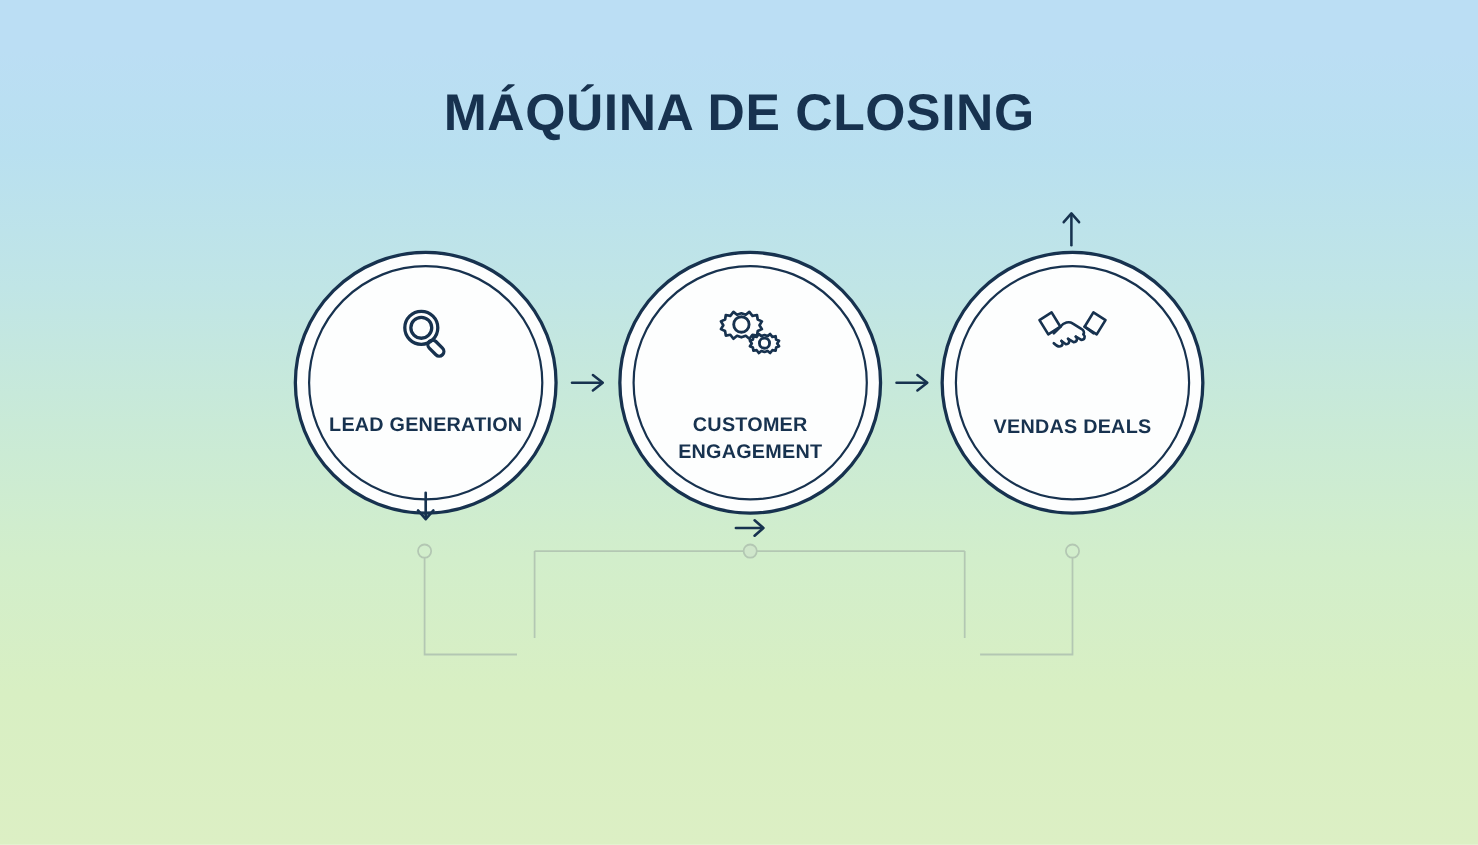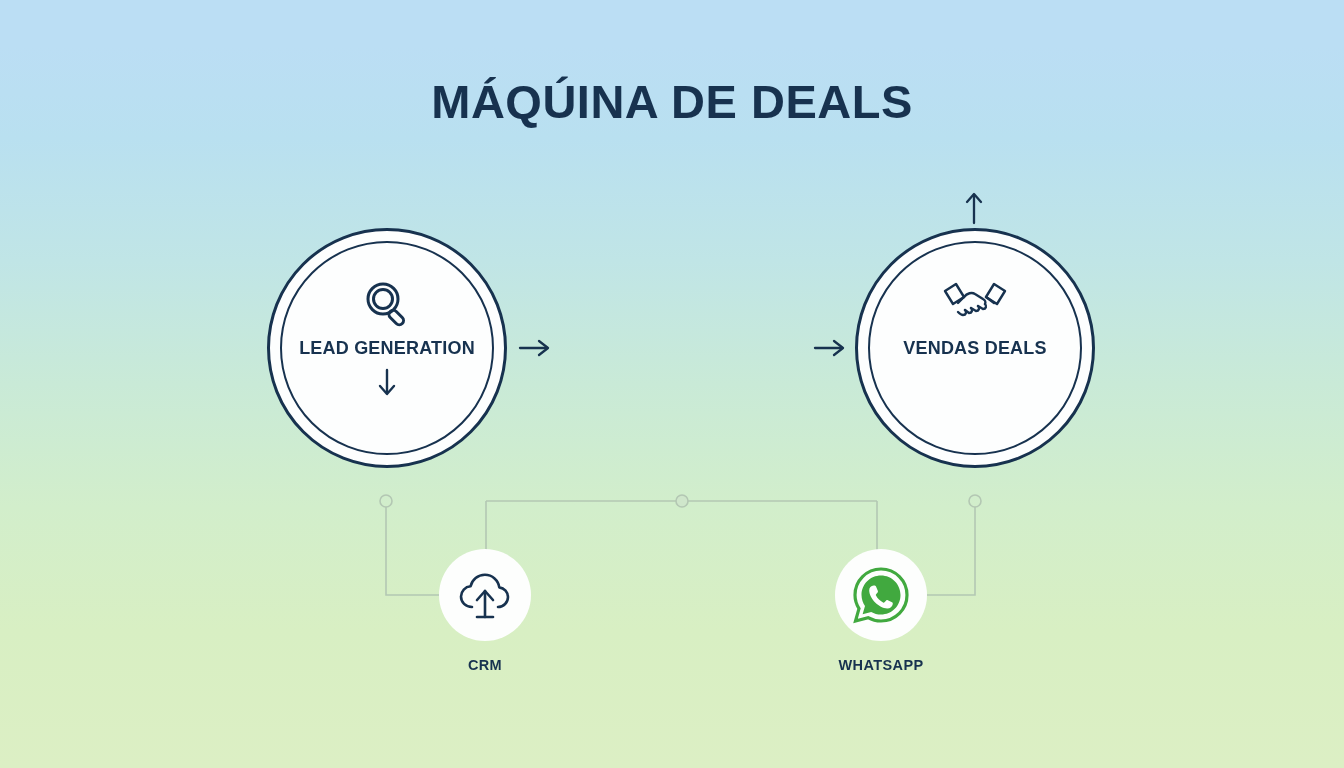--- a/index.html
+++ b/index.html
@@ -65,20 +65,21 @@
   }
   .stage-content {
     position: absolute;
     left: 0; top: 0; right: 0; bottom: 0;
     display: flex;
     flex-direction: column;
     align-items: center;
     justify-content: flex-start;
     padding-top: 44px;
     box-sizing: border-box;
+    gap: 40px;
   }
   .stage-icon {
     height: 58px;
     display: flex;
     align-items: center;
     justify-content: center;
   }
   .stage-label {
     margin-top: 4px;
     font-size: 18px;
@@ -161,21 +162,21 @@
   }
   #tool1 { left: 410px; top: 549px; }
   #tool2 { left: 608px; top: 549px; }
   #tool3 { left: 806px; top: 549px; }
 </style>
 </head>
 <body>
 
 <div id="canvas">
 
-  <div id="title">MÁQÚINA DE DEALS</div>
+  <div id="title">MÁQÚINA DE CLOSING</div>
 
   <svg id="connectors" viewBox="0 0 1344 180" width="1344" height="180">
     <g stroke="#b3c7b3" stroke-width="1.6" fill="none">
 
       <path d="M386 37 L386 125 L470 125"></path>
 
       <path d="M975 37 L975 125 L891 125"></path>
 
       <path d="M486 31 L486 110"></path>
       <path d="M877 31 L877 110"></path>
@@ -206,20 +207,50 @@
     </div>
   </div>
 
   <div id="arrow-1-2" class="link-arrow">
     <svg width="34" height="20" viewBox="0 0 34 20" fill="none" stroke="#17324f" stroke-width="2.3" stroke-linecap="round" stroke-linejoin="round">
       <line x1="2" y1="10" x2="29" y2="10"></line>
       <polyline points="21,3 30,10 21,17"></polyline>
     </svg>
   </div>
 
+  <div id="stage2" class="stage">
+    <div class="stage-inner"></div>
+    <div class="stage-content">
+      <div class="stage-icon">
+        <svg width="60" height="56" viewBox="0 0 60 56" fill="none" stroke="#17324f" stroke-width="2.6" stroke-linecap="round" stroke-linejoin="round">
+          <g transform="translate(22,20)">
+            <path d="M0,-17 L4.2,-15.6 L7.6,-18.4 L10.6,-14.6 L14.9,-15.4 L15.6,-11.1 L19.6,-9.3 L17.3,-5.6
+                     L19.6,-1.9 L15.6,0 L14.9,4.3 L10.6,3.5 L7.6,7.3 L4.2,4.5 L0,5.9 L-4.2,4.5 L-7.6,7.3
+                     L-10.6,3.5 L-14.9,4.3 L-15.6,0 L-19.6,-1.9 L-17.3,-5.6 L-19.6,-9.3 L-15.6,-11.1
+                     L-14.9,-15.4 L-10.6,-14.6 L-7.6,-18.4 L-4.2,-15.6 Z" transform="translate(0,6) scale(0.95)"></path>
+            <circle cx="0" cy="0" r="7"></circle>
+          </g>
+          <g transform="translate(43,37)">
+            <path d="M0,-12 L3,-11 L5.4,-13 L7.5,-10.3 L10.6,-10.9 L11.1,-7.8 L13.9,-6.6 L12.2,-4
+                     L13.9,-1.3 L11.1,0 L10.6,3 L7.5,2.5 L5.4,5.2 L3,3.2 L0,4.2 L-3,3.2 L-5.4,5.2
+                     L-7.5,2.5 L-10.6,3 L-11.1,0 L-13.9,-1.3 L-12.2,-4 L-13.9,-6.6 L-11.1,-7.8
+                     L-10.6,-10.9 L-7.5,-10.3 L-5.4,-13 L-3,-11 Z" transform="translate(0,4) scale(0.95)"></path>
+            <circle cx="0" cy="0" r="4.6"></circle>
+          </g>
+        </svg>
+      </div>
+      <div class="stage-label">CUSTOMER ENGAGEMENT</div>
+      <div class="stage-sub-arrow">
+        <svg width="32" height="22" viewBox="0 0 32 22" fill="none" stroke="#17324f" stroke-width="2.4" stroke-linecap="round" stroke-linejoin="round">
+          <line x1="3" y1="11" x2="27" y2="11"></line>
+          <polyline points="20,4 28,11 20,18"></polyline>
+        </svg>
+      </div>
+    </div>
+  </div>
 
   <div id="arrow-2-3" class="link-arrow">
     <svg width="34" height="20" viewBox="0 0 34 20" fill="none" stroke="#17324f" stroke-width="2.3" stroke-linecap="round" stroke-linejoin="round">
       <line x1="2" y1="10" x2="29" y2="10"></line>
       <polyline points="21,3 30,10 21,17"></polyline>
     </svg>
   </div>
 
   <div id="arrow-up-top">
     <svg width="22" height="34" viewBox="0 0 22 34" fill="none" stroke="#17324f" stroke-width="2.3" stroke-linecap="round" stroke-linejoin="round">
@@ -241,48 +272,16 @@
           <path d="M39 31 C41 33, 40 36, 37 36 L32 33"></path>
           <path d="M32 33 C34 35, 33 38, 30 38 L26 35"></path>
           <path d="M26 35 C28 37, 27 40, 24 40 C22 40, 20 38, 19 37"></path>
           <path d="M25 22 L19 28"></path>
         </svg>
       </div>
       <div class="stage-label">VENDAS DEALS</div>
     </div>
   </div>
 
-  <div id="tool1" class="tool">
-    <div class="tool-circle">
-      <svg width="56" height="52" viewBox="0 0 56 52" fill="none" stroke="#17324f" stroke-width="2.6" stroke-linecap="round" stroke-linejoin="round">
-        <path d="M15 38 C8.5 38, 4 33.2, 4 27.6 C4 22.2, 8.2 17.7, 13.6 17.3
-                 C15 10.6, 20.9 5.8, 27.9 5.8 C35.3 5.8, 41.4 11.3, 42.3 18.4
-                 C47.4 19, 51 23.2, 51 28 C51 33.4, 46.6 38, 41 38"></path>
-        <polyline points="20,31 28,22 36,31"></polyline>
-        <line x1="28" y1="22" x2="28" y2="48"></line>
-        <line x1="20" y1="48" x2="36" y2="48"></line>
-      </svg>
-    </div>
-    <div class="tool-label">CRM</div>
-  </div>
-
-
-  <div id="tool3" class="tool">
-    <div class="tool-circle">
-      <svg width="62" height="62" viewBox="0 0 62 62">
-        <path d="M31 5 C45.4 5, 57 16.6, 57 31 C57 45.4, 45.4 57, 31 57
-                 C26.3 57, 21.9 55.8, 18.1 53.6 L5.5 57 L9 44.6
-                 C6.5 40.6, 5 35.9, 5 31 C5 16.6, 16.6 5, 31 5 Z" fill="none" stroke="#41a93f" stroke-width="3.2"></path>
-        <path d="M31 11.5 C41.8 11.5, 50.5 20.2, 50.5 31 C50.5 41.8, 41.8 50.5, 31 50.5
-                 C27.4 50.5, 24.1 49.6, 21.2 47.9 L12.6 50.2 L15 42.1
-                 C13 39, 11.5 35.2, 11.5 31 C11.5 20.2, 20.2 11.5, 31 11.5 Z" fill="#41a93f"></path>
-        <path d="M24.2 21.5 C25 21.5, 25.6 21.6, 26 22.5 L27.8 26.8
-                 C28.1 27.5, 28 28, 27.6 28.5 L26.1 30.2 C25.7 30.6, 25.7 31.1, 26 31.6
-                 C27.6 34.6, 30 37, 33.1 38.5 C33.6 38.8, 34.1 38.7, 34.5 38.3
-                 L36.2 36.5 C36.7 36, 37.2 35.9, 37.8 36.2 L42 38.3
-                 C42.7 38.7, 42.9 39.3, 42.8 40 C42.4 42.8, 40 44.6, 37.2 44.5
-                 C29 44.1, 19.5 34.8, 19.2 26.5 C19.1 23.7, 21 21.6, 23.7 21.5 Z" fill="#ffffff"></path>
-      </svg>
-    </div>
-    <div class="tool-label">WHATSAPP</div>
-  </div>
+
+
 
 </div>
 
 </body></html>

